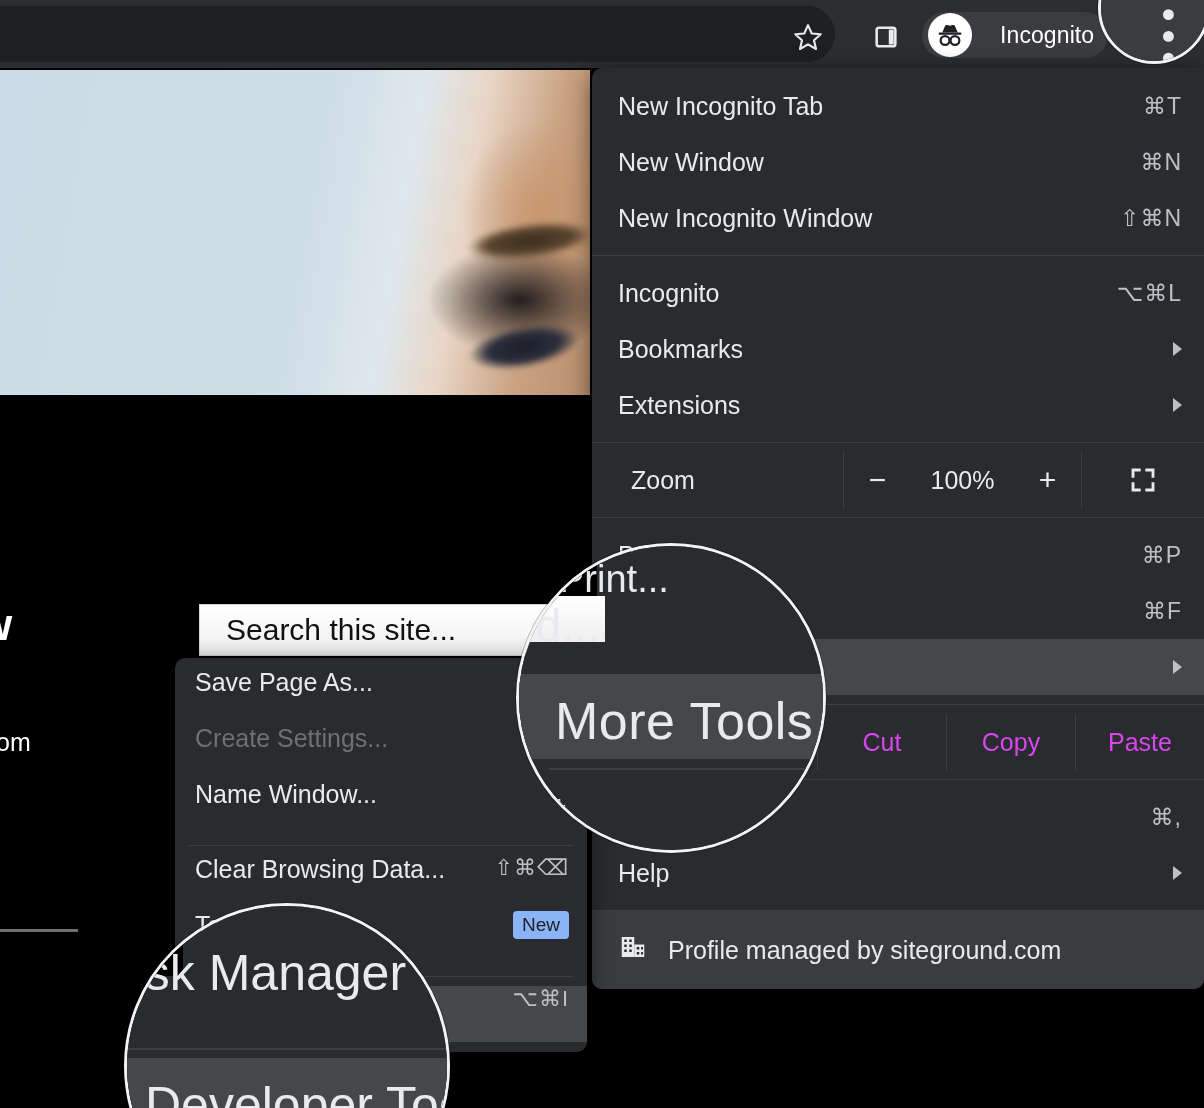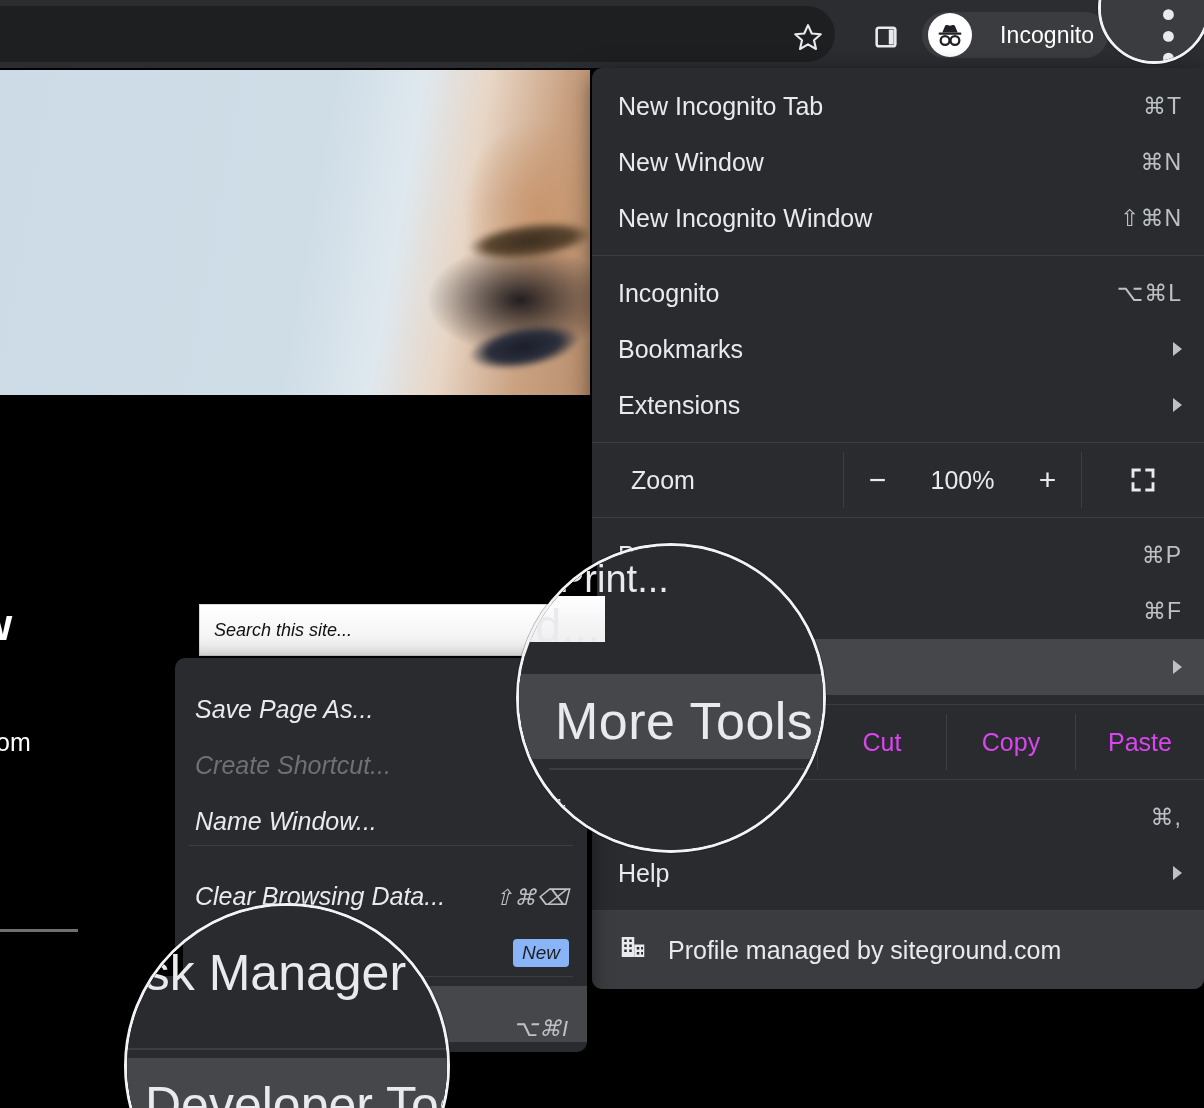--- a/index.html
+++ b/index.html
@@ -72,21 +72,21 @@
   .pg-url  { left: -40px; top: 728px; font-size: 25px; }
   .pg-rule { position: absolute; left: -10px; top: 929px; width: 88px; height: 3px; background: #6f6f6f; }
 
   
   .site-search {
     position: absolute; left: 199px; top: 604px; width: 372px; height: 52px;
     background: linear-gradient(#ffffff, #efefef);
     border: 1px solid #d6d6d6;
     display: flex; align-items: center;
   }
-  .site-search span { color: #111; font-size: 18px; padding-left: 14px; font-style: italic; }
+  .site-search span { color: #111; font-size: 30px; padding-left: 26px; }
 
   
   .menu {
     position: absolute; left: 592px; top: 68px; width: 612px;
     background: #292b2e;
     border-radius: 10px 0 10px 10px;
     padding: 10px 0 0;
     box-shadow: 0 6px 24px rgba(0,0,0,.55);
   }
   .mrow {
@@ -126,22 +126,22 @@
     border-radius: 0 0 10px 10px; color: #e8eaed; font-size: 25px;
   }
 
   
   .submenu {
     position: absolute; left: 175px; top: 658px; width: 412px;
     background: #292b2e; border-radius: 10px;
     padding: 10px 0; box-shadow: 0 6px 24px rgba(0,0,0,.6);
   }
   .srow {
-    position: relative; height: 56px; display: flex; align-items: flex-end;
-    padding: 0 18px 0 20px; color: #e8eaed; font-size: 25px; font-style: italic;
+    position: relative; height: 56px; display: flex; align-items: flex-start;
+    padding: 0 18px 0 20px; color: #e8eaed; font-size: 25px;
   }
   .srow .lbl { flex: 1; white-space: nowrap; }
   .srow.dim .lbl { color: #6e7074; }
   .srow .accel { color: #bdc1c6; font-size: 22px; letter-spacing: 1px; white-space: nowrap; }
   .srow.hl { background: #45474a; }
   .badge-new {
     background: #8ab4f8; color: #202124; font-size: 19px; font-weight: 500;
     border-radius: 4px; padding: 3px 9px; margin-left: 14px;
   }
 
@@ -323,21 +323,21 @@
       <span>Profile managed by siteground.com</span>
     </div>
   </div>
 
   <div class="submenu">
     <div class="srow">
       <span class="lbl">Save Page As...</span>
       <span class="accel"></span>
     </div>
     <div class="srow dim">
-      <span class="lbl">Create Shortcut...</span>
+      <span class="lbl">Create Settings...</span>
       <span class="accel"></span>
     </div>
     <div class="srow">
       <span class="lbl">Name Window...</span>
       <span class="accel"></span>
     </div>
 
     <div class="msep" style="margin:9px 14px"></div>
 
     <div class="srow">

